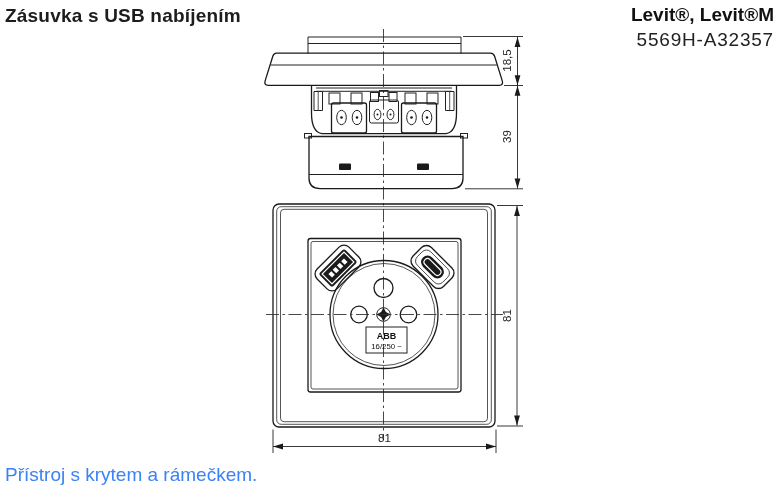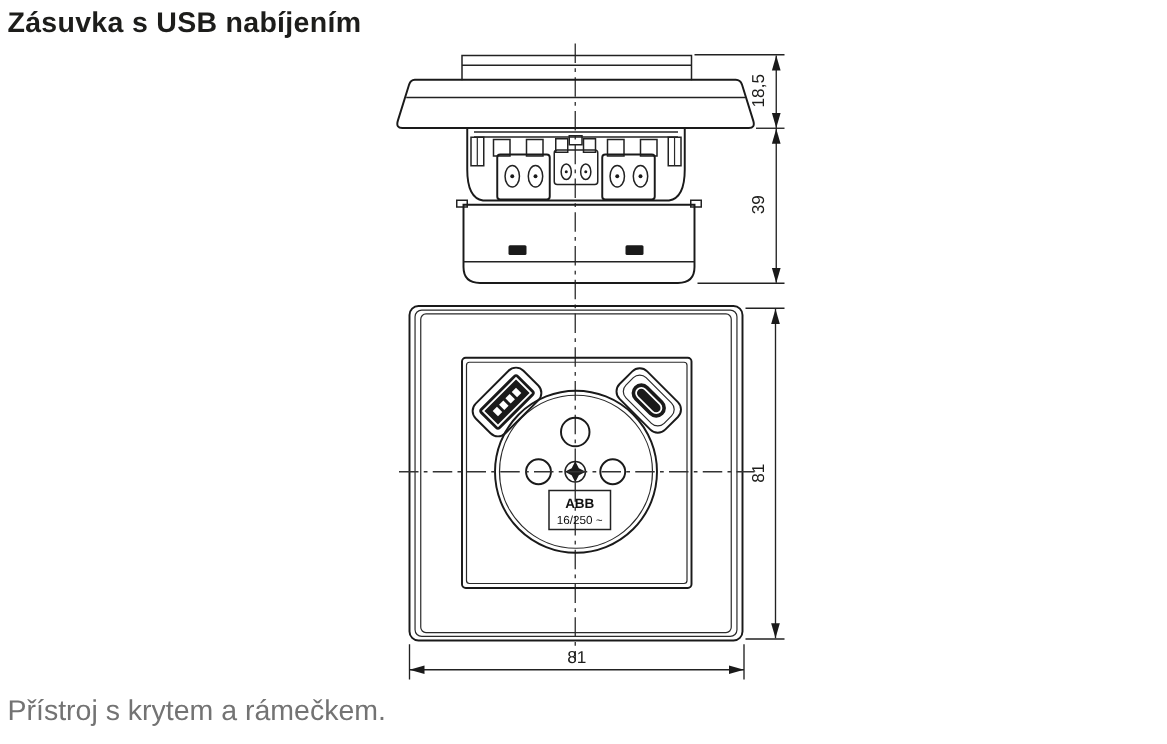--- a/index.html
+++ b/index.html
@@ -7,39 +7,43 @@
     position:relative;width:778px;height:496px;background:#ffffff;
     font-family:"Liberation Sans", sans-serif;color:#1d1d1b;overflow:hidden;
   }
   .hdr-title{
     position:absolute;left:5px;top:5px;font-size:19px;letter-spacing:.2px;color:#1d1d1b;font-weight:bold;
   }
   .brand-block{position:absolute;right:4px;top:4px;text-align:right;}
   .brand-line{font-size:19px;font-weight:bold;color:#111;}
   .product-code{font-size:19px;letter-spacing:.8px;color:#222;margin-top:3px;}
   .footer-caption{
-    position:absolute;left:5px;top:464px;font-size:19px;color:#737373;
+    position:absolute;left:5px;top:464px;font-size:19px;color:#3b82f6;
   }
   svg{position:absolute;left:0;top:0;}
   .s{stroke:#222;stroke-width:1;fill:none;}
   .s12{stroke:#1a1a1a;stroke-width:1.3;fill:none;}
   .thin{stroke:#2a2a2a;stroke-width:.8;fill:none;}
   .cl{stroke:#333;stroke-width:.9;fill:none;stroke-dasharray:13 3.5 2.5 3.5;}
   .dim{stroke:#222;stroke-width:.9;fill:none;}
   .fillink{fill:#1a1a1a;stroke:none;}
   .dimtext{font-family:"Liberation Sans", sans-serif;font-size:11.5px;fill:#1d1d1b;}
   .lbltext{font-family:"Liberation Sans", sans-serif;fill:#111;}
 </style>
 </head>
 <body>
 
 <div id="stage">
 
   <div class="hdr-title">Zásuvka s USB nabíjením</div>
 
+  <div class="brand-block">
+    <div class="brand-line">Levit®, Levit®M</div>
+    <div class="product-code">5569H-A32357</div>
+  </div>
 
   <div class="footer-caption">Přístroj s krytem a rámečkem.</div>
 
   <svg width="778" height="496" viewBox="0 0 778 496">
 
     <line class="cl" x1="383.5" y1="29" x2="383.5" y2="440"></line>
 
     <g>
 
       <g>

